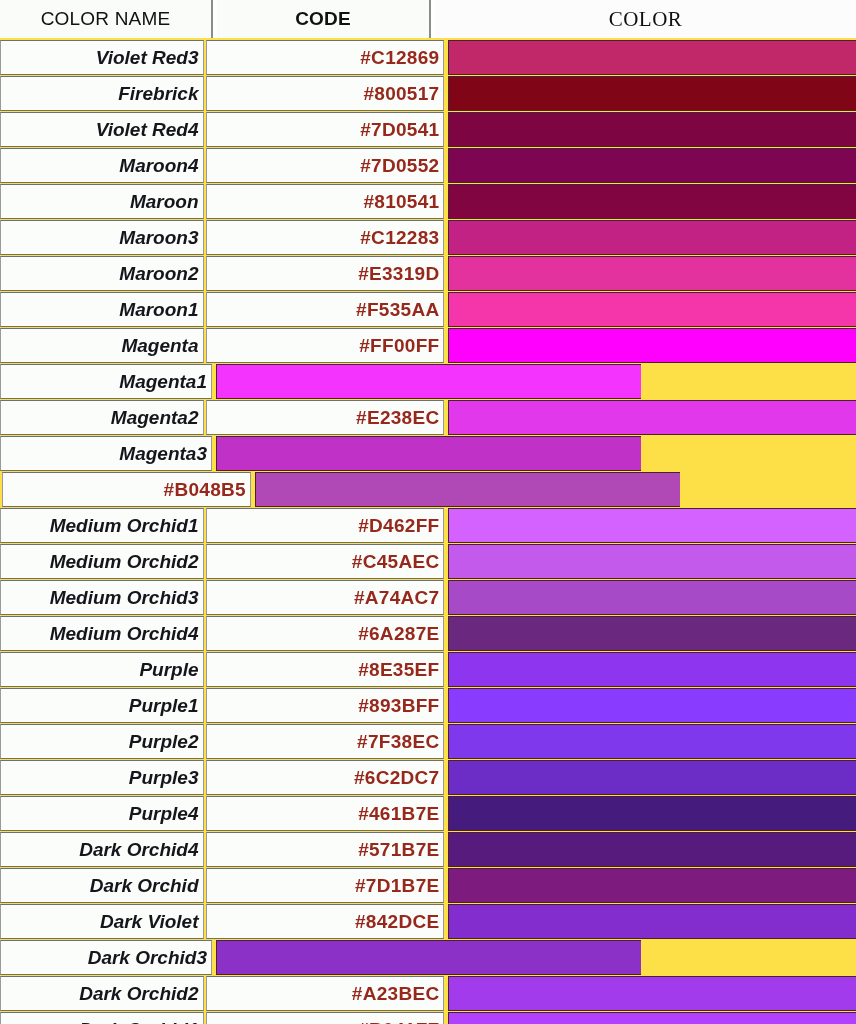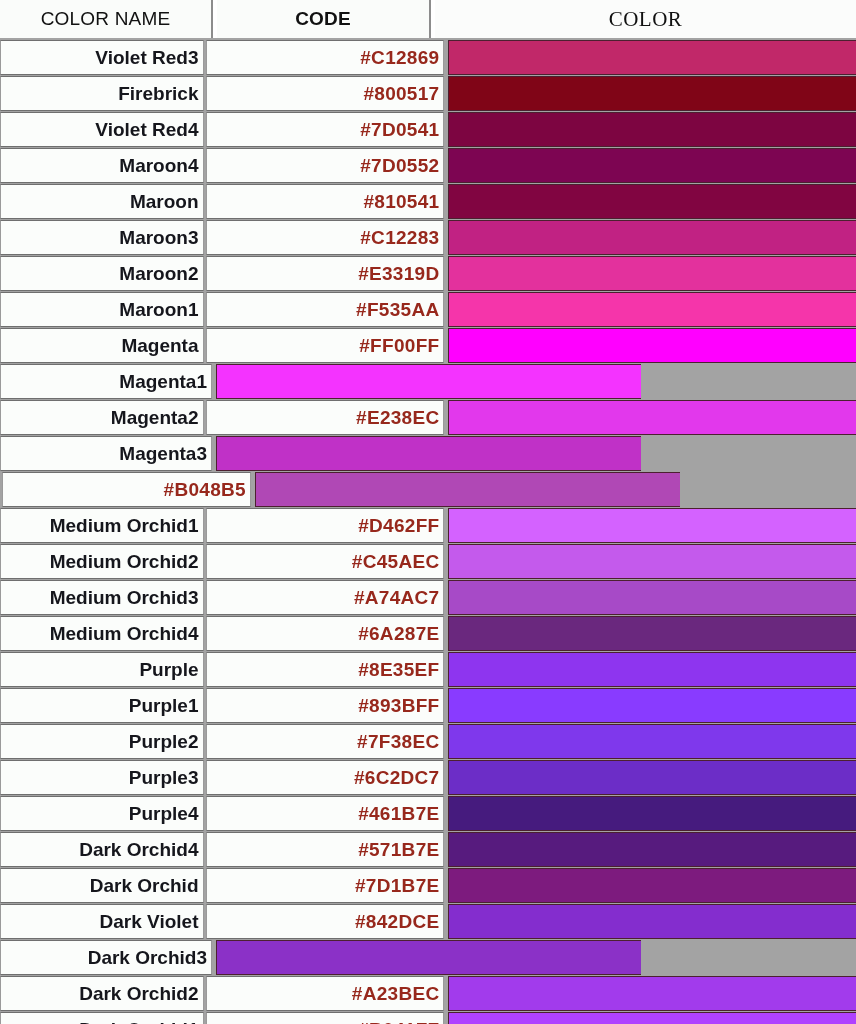--- a/index.html
+++ b/index.html
@@ -11,21 +11,21 @@
     width: 856px;
     height: 1024px;
     font-family: "Liberation Sans", sans-serif;
     overflow: hidden;
   }
 
   #table-root {
     width: 856px;
     height: 1024px;
     position: relative;
-    background: #a3a3a3;
+    background: #fde047;
   }
 
   
   .header-row {
     display: flex;
     height: 38px;
     align-items: center;
     background: #ffffff;
   }
   .hcell {
@@ -80,21 +80,21 @@
     border-top-color: #6f6f6f;
     border-bottom-color: #6f6f6f;
     justify-content: flex-end;
     padding-right: 4px;
     font-size: 19px;
     font-weight: bold;
     color: #15161c;
     white-space: nowrap;
     overflow: hidden;
   }
-  .cell.name { width: 212px; }
+  .cell.name { width: 212px; font-style: italic; }
   .cell.code {
     width: 249px;
     margin-left: 2px;
     color: #97281c;
     letter-spacing: 0.3px;
   }
   .cell.swatch {
     width: 425px;
     margin-left: 4px;
     border: 1px solid #4c2030;

